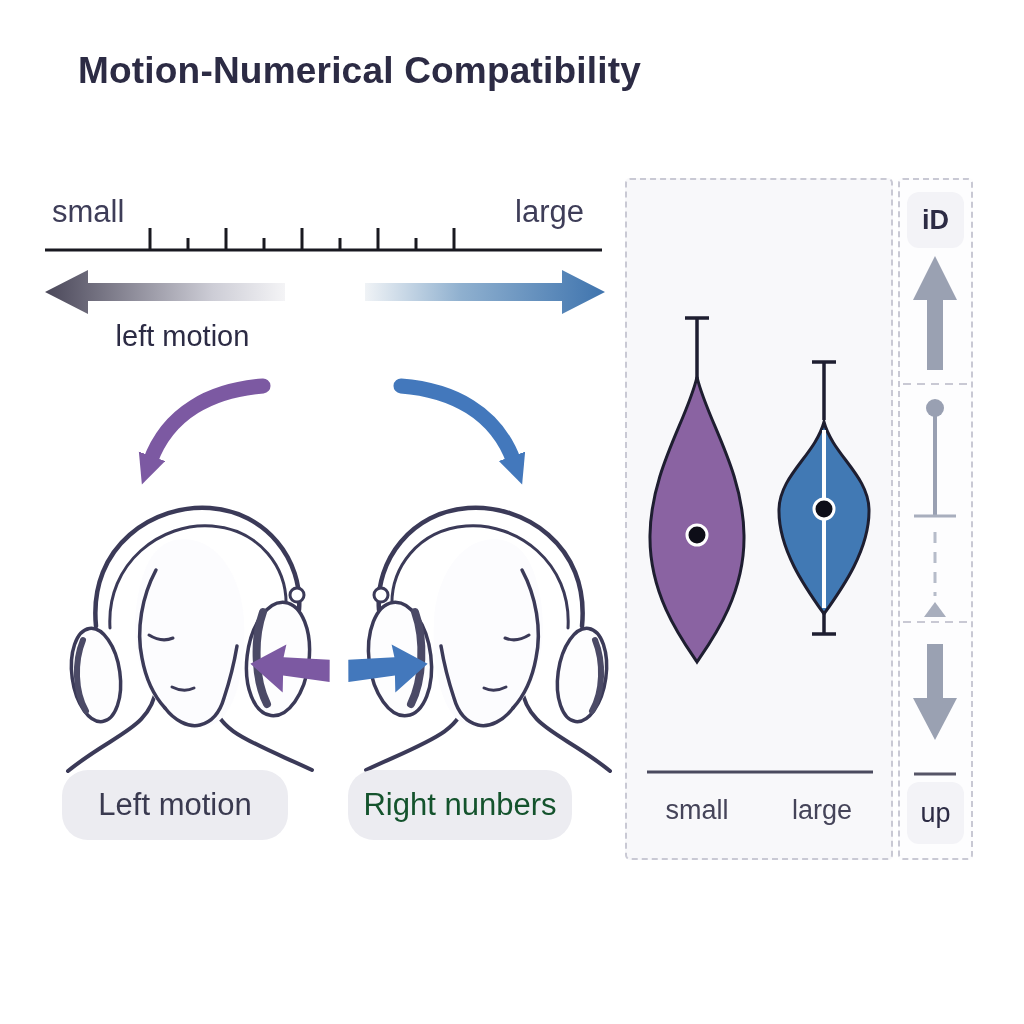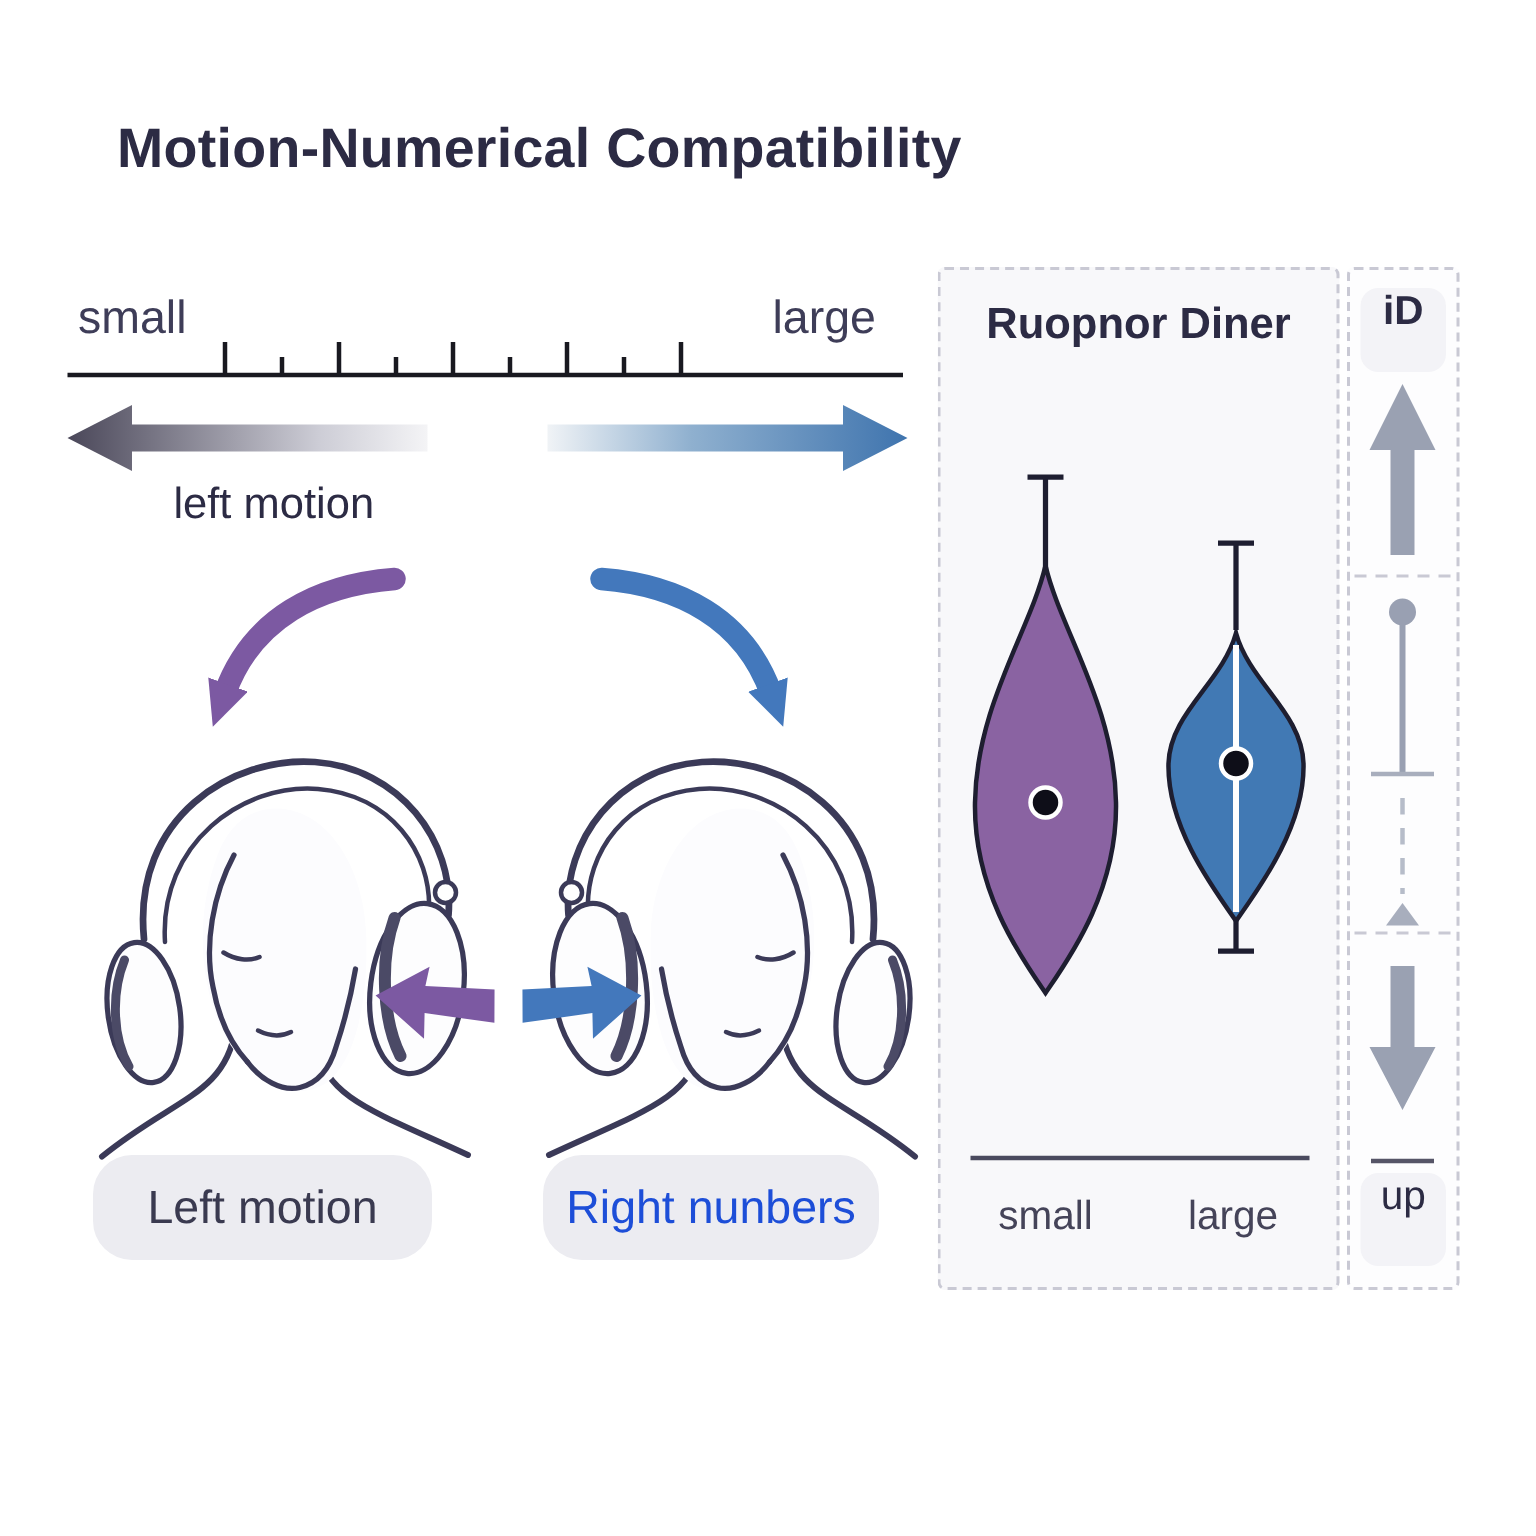--- a/index.html
+++ b/index.html
@@ -1,35 +1,35 @@
 <!DOCTYPE html>
 <html><head>
 <meta charset="utf-8">
 <style>
   html,body{margin:0;padding:0;background:#ffffff;}
   #stage{position:relative;width:1024px;height:1024px;background:#ffffff;overflow:hidden;
          font-family:"Liberation Sans","DejaVu Sans",sans-serif;color:#2c2b44;}
   .abs{position:absolute;}
-  #title{left:78px;top:50px;font-size:37px;font-weight:700;letter-spacing:.2px;color:#2c2b44;margin-top:28px;}
+  #title{left:78px;top:50px;font-size:37px;font-weight:700;letter-spacing:.2px;color:#2c2b44;}
   .scale-label{top:194px;font-size:31px;font-weight:500;color:#3e3d58;}
   #lbl-small{left:52px;} #lbl-large{left:515px;}
   .motion-label{top:320px;width:205px;text-align:center;font-size:29px;font-weight:500;color:#2c2b44;}
   #lbl-leftmotion{left:80px;} #lbl-rightmotion{left:303px;}
   .pill{top:770px;height:70px;border-radius:26px;background:#ececf1;display:flex;align-items:center;justify-content:center;
         font-size:31px;font-weight:500;}
   #pill-left{left:62px;width:226px;color:#3a3a50;}
-  #pill-right{left:362px;width:224px;color:#1d4ed8;}
+  #pill-right{left:348px;width:224px;color:#14532d;}
   #violin-panel{left:625px;top:178px;width:268px;height:682px;box-sizing:border-box;
         border:2px dashed #c9c9d4;border-radius:5px;background:#f8f8fa;}
   #violin-title{left:0;top:20px;width:100%;text-align:center;font-size:29px;font-weight:700;color:#2c2b44;}
   .vio-x{top:615px;width:110px;text-align:center;font-size:27px;color:#454459;font-weight:500;}
   #vio-x-small{left:15px;} #vio-x-large{left:140px;}
   #sidebar{left:898px;top:178px;width:75px;height:682px;box-sizing:border-box;
         border:2px dashed #c9c9d4;border-radius:5px;background:#fdfdfe;}
-  .tile{left:7px;width:57px;background:#f3f3f7;border-radius:12px;display:flex;align-items:flex-start;justify-content:center;
+  .tile{left:7px;width:57px;background:#f3f3f7;border-radius:12px;display:flex;align-items:center;justify-content:center;
         font-size:27px;font-weight:600;color:#2c2b44;}
   #tile-id{top:12px;height:56px;}
   #tile-up{top:602px;height:62px;font-weight:400;}
   svg{display:block;}
 </style>
 </head>
 <body>
 
 <div id="stage">
 
@@ -128,21 +128,20 @@
       <line x1="185" y1="182" x2="209" y2="182" stroke="#1e1e30" stroke-width="3.5"></line>
       <line x1="197" y1="182" x2="197" y2="240" stroke="#1e1e30" stroke-width="3.5"></line>
       <line x1="197" y1="430" x2="197" y2="454" stroke="#1e1e30" stroke-width="3.5"></line>
       <line x1="185" y1="454" x2="209" y2="454" stroke="#1e1e30" stroke-width="3.5"></line>
       <path d="M197,242 C188,275 153,295 152,329 C151,370 180,410 197,434 C214,410 243,370 242,329 C241,295 206,275 197,242 Z" fill="#4179b4" stroke="#1e1e30" stroke-width="3"></path>
       <line x1="197" y1="250" x2="197" y2="428" stroke="#ffffff" stroke-width="4"></line>
       <circle cx="197" cy="329" r="10" fill="#0e0e18" stroke="#ffffff" stroke-width="3"></circle>
 
       <line x1="20" y1="592" x2="246" y2="592" stroke="#4a4a5e" stroke-width="3"></line>
     </svg>
-    <div id="violin-title" class="abs">Ruopnor Diner</div>
     <div id="vio-x-small" class="abs vio-x">small</div>
     <div id="vio-x-large" class="abs vio-x">large</div>
   </div>
 
   <div id="sidebar" class="abs">
     <div id="tile-id" class="abs tile">
       <span>iD</span>
     </div>
     <svg class="abs" style="left:0;top:70px" width="71" height="532" viewBox="0 0 71 532">
       <polygon points="35,6 13,50 27,50 27,120 43,120 43,50 57,50" fill="#9aa1b2"></polygon>

